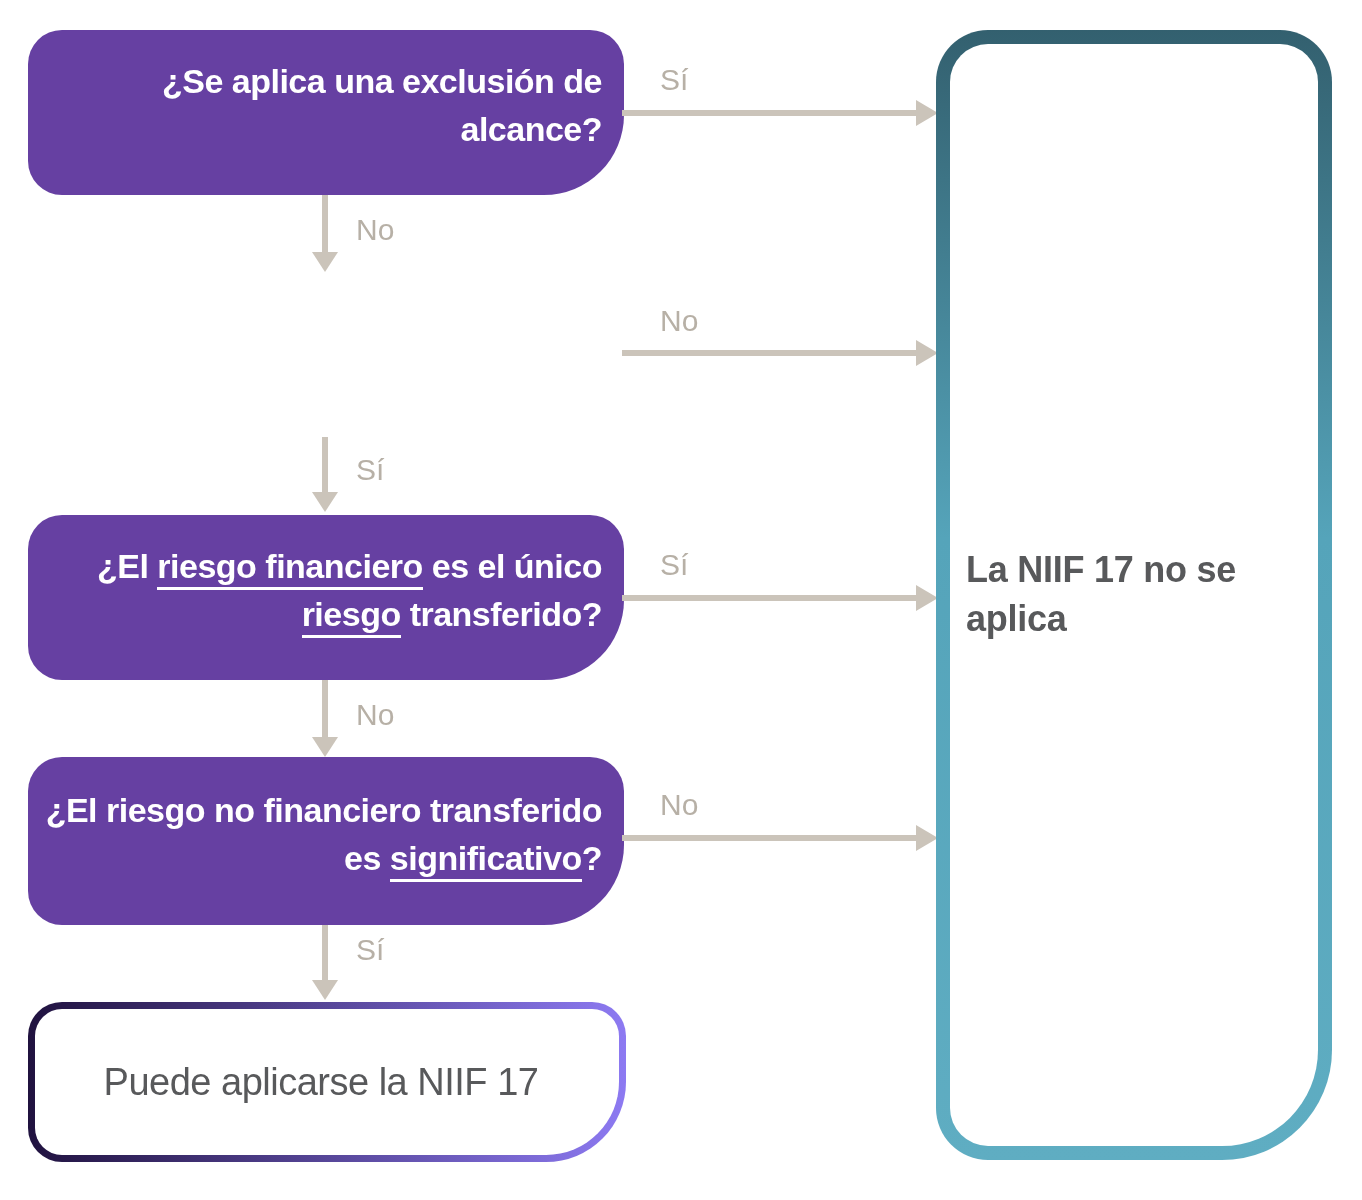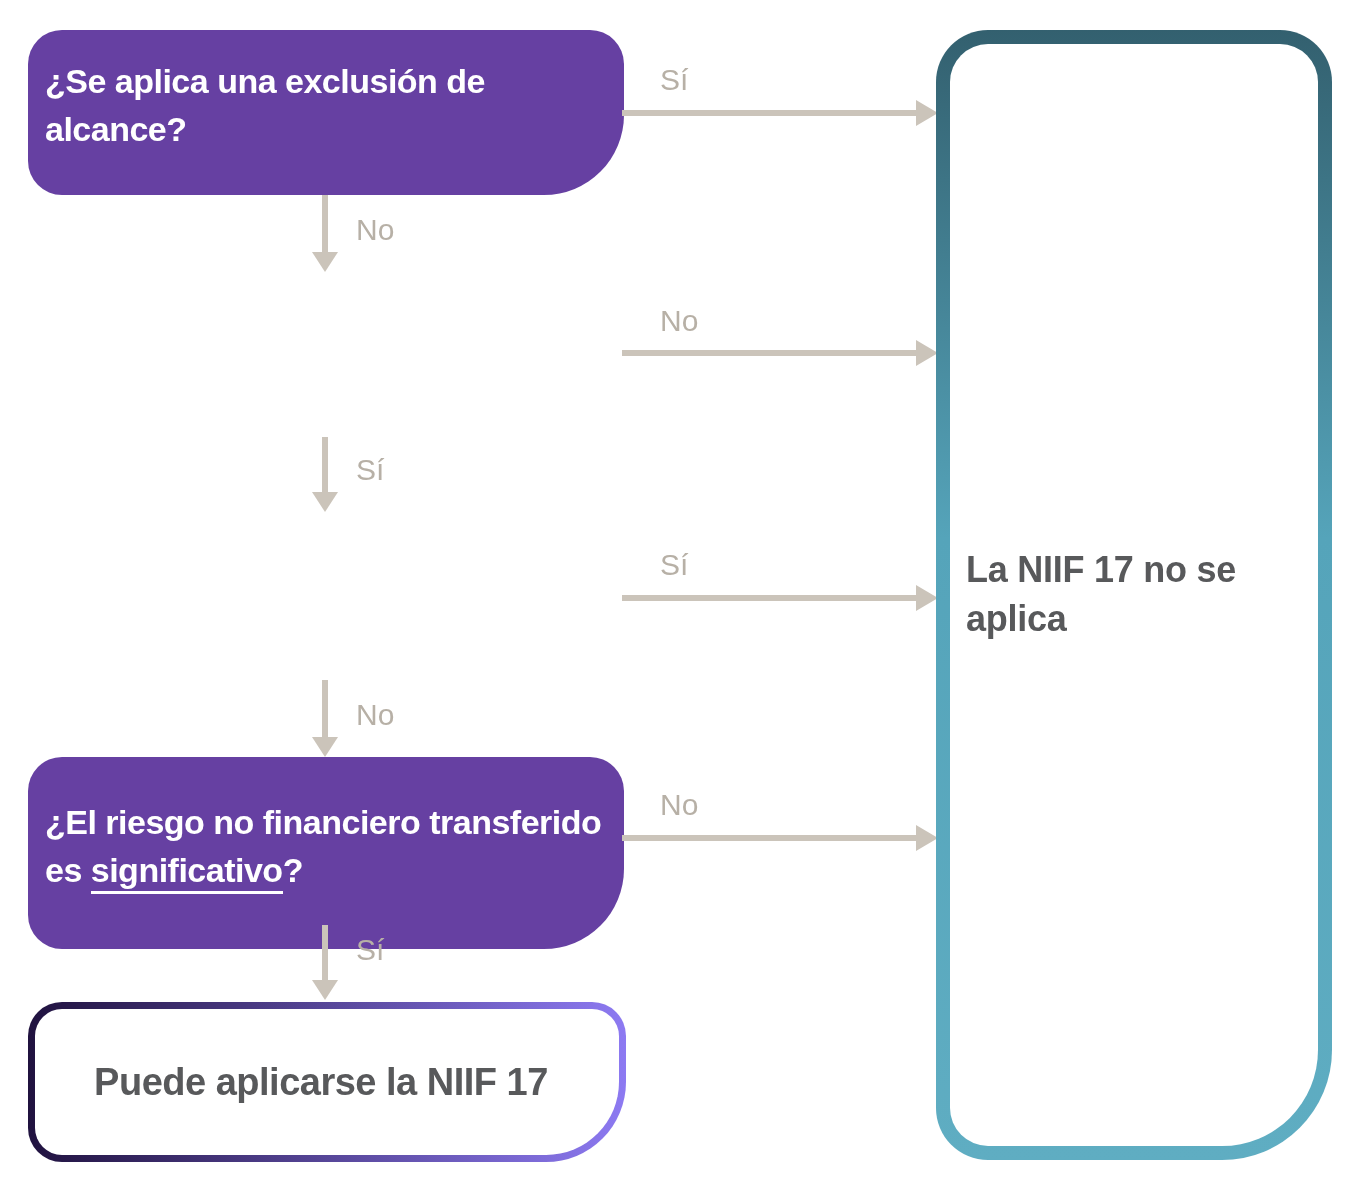--- a/index.html
+++ b/index.html
@@ -23,20 +23,21 @@
     overflow:hidden;
   }
   
   .qbox{
     position:absolute;
     left:28px;width:596px;
     background:var(--box-purple);
     border-radius:34px 34px 80px 34px;
     display:flex;align-items:center;
     padding:10px 22px 25px 17px;
+    text-align:right;
   }
   .qtext{
     color:#ffffff;
     font-size:34px;font-weight:bold;
     line-height:48px;letter-spacing:-0.5px;
   }
   .qtext .u{
     border-bottom:3px solid currentColor;
     padding-bottom:2px;
   }
@@ -88,36 +89,39 @@
     position:absolute;left:28px;top:1002px;width:598px;height:160px;
     border:7px solid transparent;
     border-radius:34px 34px 80px 34px;
     background:
       linear-gradient(#ffffff,#ffffff) padding-box,
       linear-gradient(90deg,var(--final-border-left) 0%,var(--final-border-right) 100%) border-box;
     display:flex;align-items:center;justify-content:center;
   }
   .final-text{
     color:var(--result-text-gray);
-    font-size:38px;font-weight:bold;letter-spacing:-0.5px;
+    font-size:38px;font-weight:normal;letter-spacing:-0.5px;
     transform:translateX(-6px);
   }
 </style>
 </head>
 <body>
 
 <div class="canvas">
 
   <div class="qbox" style="top:30px;height:165px;">
     <p class="qtext"><span>¿Se aplica una exclusión de alcance?</span></p>
   </div>
 
 
+  <div class="qbox" style="top:515px;height:165px;">
+    <p class="qtext"><span>¿El </span><span class="u">riesgo financiero</span><span> es el único </span><span class="u">riesgo</span><span> transferido?</span></p>
+  </div>
 
-  <div class="qbox" style="top:757px;height:192px;">
+  <div class="qbox" style="top:757px;height:168px;">
     <p class="qtext"><span>¿El riesgo no financiero transferido es </span><span class="u">significativo</span><span>?</span></p>
   </div>
 
   <div class="hline" style="top:110px;"></div>
   <div class="harrow" style="top:100px;"></div>
   <span class="lbl" style="left:660px;top:62px;">Sí</span>
 
   <div class="hline" style="top:350px;"></div>
   <div class="harrow" style="top:340px;"></div>
   <span class="lbl" style="left:660px;top:303px;">No</span>

